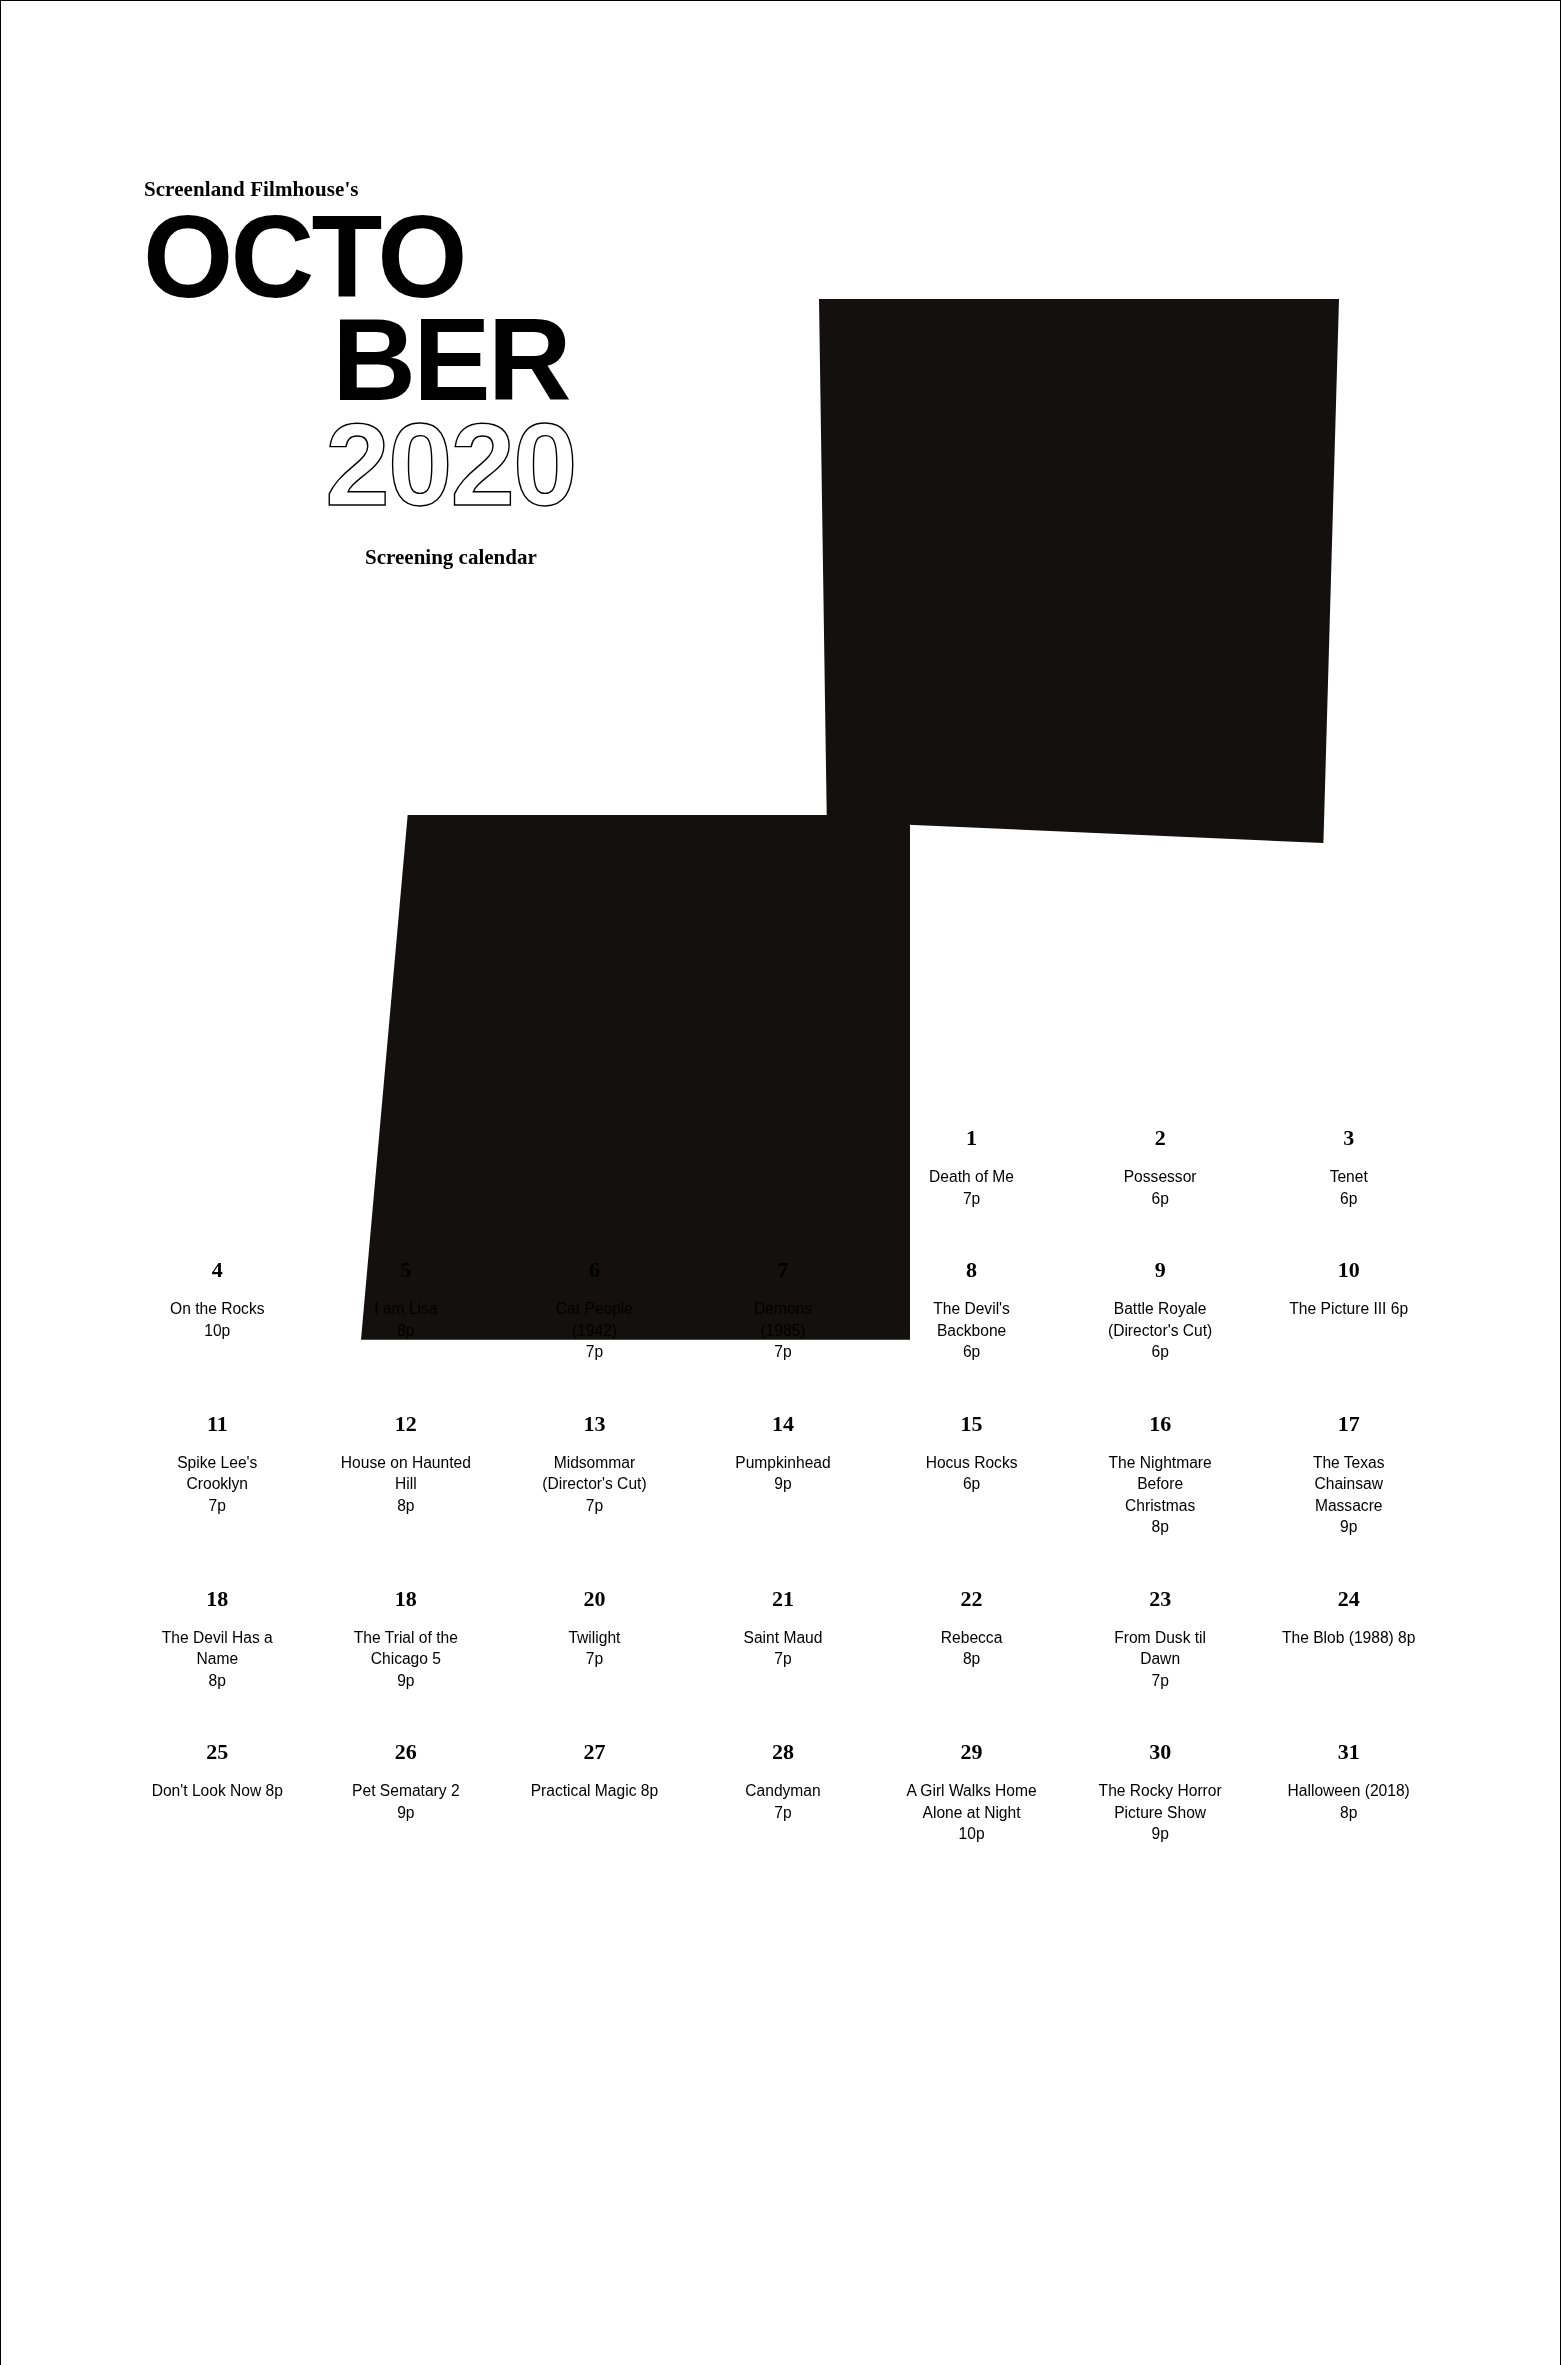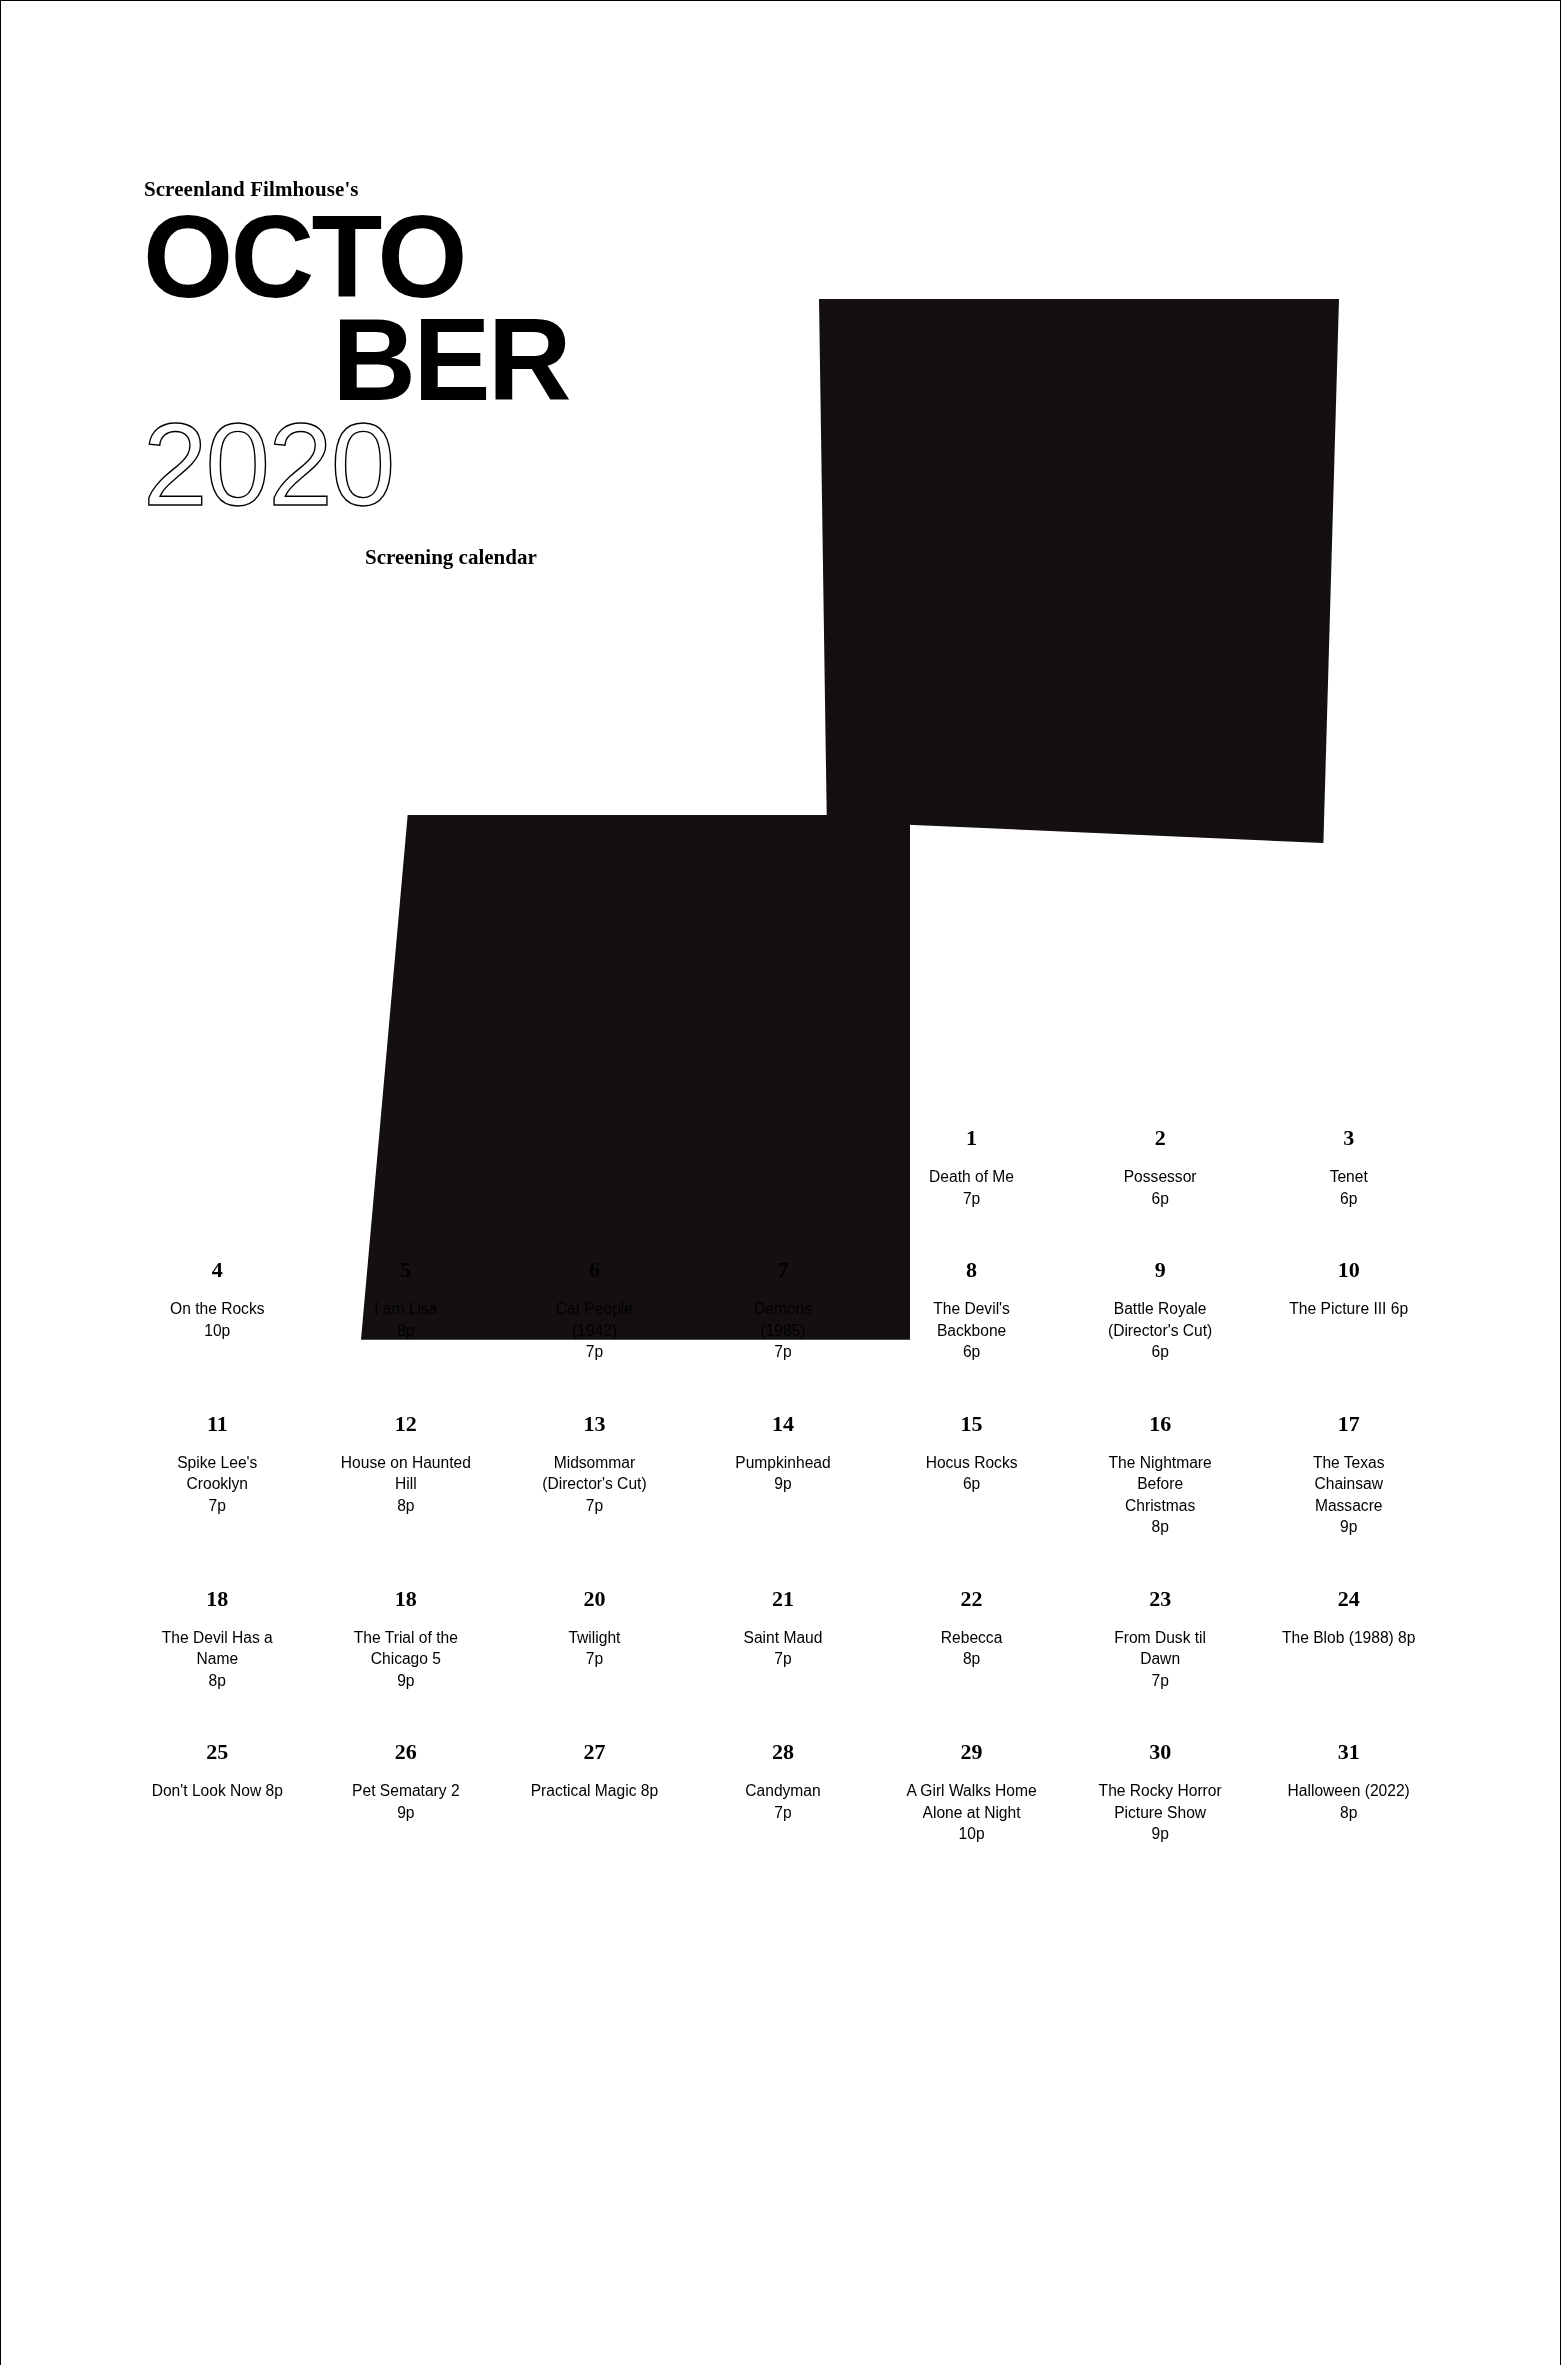--- a/index.html
+++ b/index.html
@@ -48,27 +48,28 @@
     font-size: 116px;
     line-height: 0.80;
     letter-spacing: -2.8px;
     margin: 0;
     display: block;
   }
   #word-octo { margin-top: 4.7px; }
   #word-ber  { margin-top: 10.4px; text-align: center; }
   #year {
     font-family: "Liberation Sans", sans-serif;
-    font-weight: 400;
+    font-weight: 700;
     font-size: 116px;
     line-height: 0.86;
     letter-spacing: -1.9px;
     margin: 9.5px 0 0 0;
     display: block;
     color: transparent;
+    text-align: center;
     -webkit-text-stroke: 1.4px #000000;
   }
   #subtitle {
     font-family: "Liberation Serif", serif;
     font-weight: 700;
     font-size: 21px;
     margin: 29px 0 0 0.9px;
     text-align: center;
   }
 
@@ -329,20 +330,20 @@
 10p</div>
       </div>
       <div class="daycell">
         <div class="daynum">30</div>
         <div class="dayinfo">The Rocky Horror
 Picture Show
 9p</div>
       </div>
       <div class="daycell">
         <div class="daynum">31</div>
-        <div class="dayinfo">Halloween (2022)
+        <div class="dayinfo">Halloween (2018)
 8p</div>
       </div>
     </div>
 
   </div>
 </div>
 
 
 </body></html>

